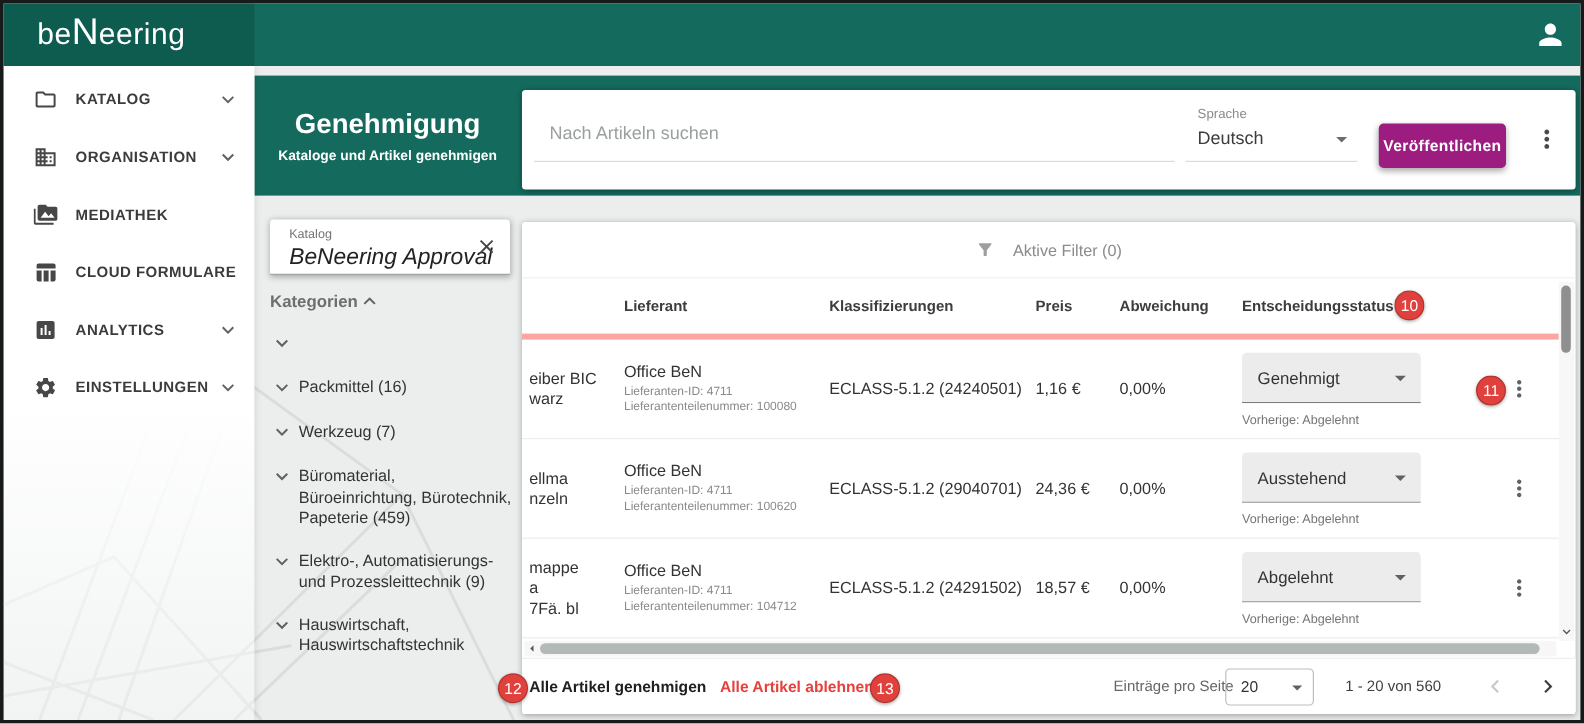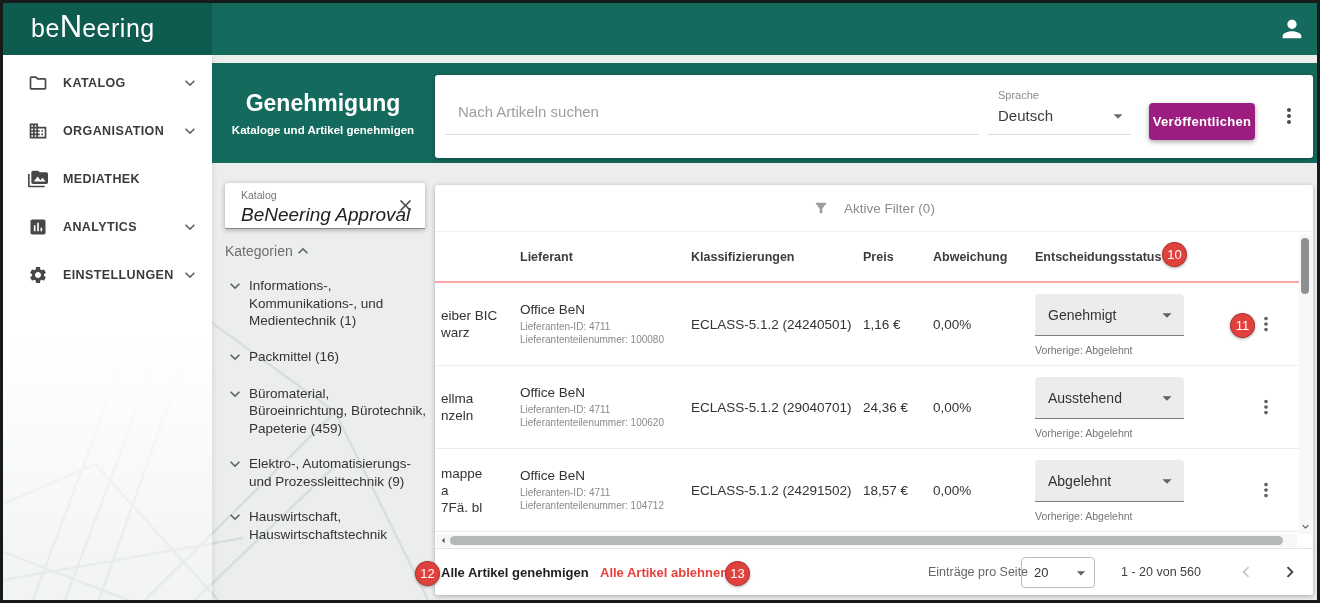--- a/index.html
+++ b/index.html
@@ -45,32 +45,32 @@
   .nav-chev { width:20px; height:20px; color:#5f6368; }
 
   
   .catalog-card { position:absolute; left:222px; top:180px; width:200px; height:46px; background:#fff; border-radius:3px 3px 0 0; border-bottom:1px solid #8c8c8c; box-shadow:0 1px 5px rgba(0,0,0,.3); z-index:2; cursor:pointer; }
   .catalog-label { position:absolute; left:16px; top:6px; font-size:10.5px; color:#757575; }
   .catalog-value { position:absolute; left:16px; top:21px; font-size:19px; color:#222;font-style:italic; }
   .catalog-clear { position:absolute; right:10px; top:13px; width:19px; height:19px; color:#454545; cursor:pointer; }
 
   
   .categories { position:absolute; left:222px; top:238px; width:204px; z-index:1; }
-  .cat-header { display:flex; align-items:center; padding-right:12px; margin-bottom:16px; }
+  .cat-header { display:flex; align-items:center; padding-right:12px; margin-bottom:16px;font-weight:bold; }
   .cat-title { font-size:14px; color:#6e6e6e; }
   .cat-collapse { width:20px; height:20px; color:#5f6368; cursor:pointer; }
   .cat-item { display:flex; margin-bottom:18px; cursor:pointer; }
   .cat-chev { width:20px; height:20px; color:#5f6368; margin-right:4px; margin-top:-1px; }
   .cat-text { font-size:13.5px; color:#333; line-height:17.5px; }
 
   
   .table-card { position:absolute; left:432px; top:182px; width:878px; height:410px; background:#fff; border-radius:3px; box-shadow:0 1px 5px rgba(0,0,0,.3); z-index:2; }
   .filter-bar { position:absolute; left:0; top:0; right:0; height:47px; border-bottom:1px solid #f0f0f0; display:flex; align-items:center; justify-content:center; gap:15px; color:#8b8b8b; font-size:13.5px; cursor:pointer; }
   .funnel { width:16px; height:16px; color:#9e9e9e; }
-  .thead { position:absolute; left:0; top:47px; right:14px; height:51px; border-bottom:2px solid #fca5a5; }
+  .thead { position:absolute; left:0; top:47px; right:14px; height:51px; border-bottom:5px solid #fca5a5; }
   .th { position:absolute; top:50%; transform:translateY(-50%); font-size:12.5px; font-weight:bold; color:#3d3d3d; white-space:nowrap; }
   .th-supplier{left:85px} .th-class{left:256px} .th-price{left:428px} .th-dev{left:498px} .th-status{left:600px}
 
   .trow { position:absolute; left:0; right:14px; height:83px; border-bottom:1px solid #ededed; }
   .r0{top:98px} .r1{top:181px} .r2{top:264px}
   .cell-name { position:absolute; left:6px; top:50%; transform:translateY(-50%); font-size:13.5px; color:#333; line-height:17px; white-space:nowrap; }
   .cell-supplier { position:absolute; left:85px; top:50%; transform:translateY(-50%); white-space:nowrap; }
   .sup-name { font-size:13.5px; color:#333; margin-bottom:3px; }
   .sup-sub { font-size:10px; color:#8a8a8a; line-height:13px; }
   .cell-class,.cell-price,.cell-dev { position:absolute; top:50%; transform:translateY(-50%); font-size:13.5px; color:#333; white-space:nowrap; }
@@ -191,20 +191,28 @@
       <span class="nav-icon ic">
           <svg viewBox="0 0 24 24">
             <path d="M2 6H0v5h.01L0 20c0 1.1.9 2 2 2h18v-2H2V6zm20-2h-8l-2-2H6c-1.1 0-1.99.9-1.99 2L4 16c0 1.1.9 2 2 2h16c1.1 0 2-.9 2-2V6c0-1.1-.9-2-2-2zM7 15l4.5-6 3.5 4.51 2.5-3.01L21 15H7z"></path>
           </svg>
         </span>
       <span class="nav-label">MEDIATHEK</span>
     </div>
     <div class="nav-item">
       <span class="nav-icon ic">
           <svg viewBox="0 0 24 24">
+            <path d="M10 10.02h5V21h-5zM17 21h3c1.1 0 2-.9 2-2v-9h-5v11zm3-18H5c-1.1 0-2 .9-2 2v3h19V5c0-1.1-.9-2-2-2zM3 19c0 1.1.9 2 2 2h3V10H3v9z"></path>
+          </svg>
+        </span>
+      <span class="nav-label">CLOUD FORMULARE</span>
+    </div>
+    <div class="nav-item">
+      <span class="nav-icon ic">
+          <svg viewBox="0 0 24 24">
             <path d="M19 3H5c-1.1 0-2 .9-2 2v14c0 1.1.9 2 2 2h14c1.1 0 2-.9 2-2V5c0-1.1-.9-2-2-2zM9 17H7v-7h2v7zm4 0h-2V7h2v10zm4 0h-2v-4h2v4z"></path>
           </svg>
         </span>
       <span class="nav-label">ANALYTICS</span>
       <span class="nav-chev ic">
           <svg viewBox="0 0 24 24">
             <path d="M16.59 8.59 12 13.17 7.41 8.59 6 10l6 6 6-6z"></path>
           </svg>
         </span>
     </div>
@@ -241,29 +249,36 @@
             <path d="M12 8l-6 6 1.41 1.41L12 10.83l4.59 4.58L18 14z"></path>
           </svg>
         </span>
     </div>
     <div class="cat-item">
       <span class="cat-chev ic">
           <svg viewBox="0 0 24 24">
             <path d="M16.59 8.59 12 13.17 7.41 8.59 6 10l6 6 6-6z"></path>
           </svg>
         </span>
-      <span class="cat-text">Informations-, Kommunikations-, und Medientechnik (1)</span>
     </div>
     <div class="cat-item">
       <span class="cat-chev ic">
           <svg viewBox="0 0 24 24">
             <path d="M16.59 8.59 12 13.17 7.41 8.59 6 10l6 6 6-6z"></path>
           </svg>
         </span>
       <span class="cat-text">Packmittel (16)</span>
+    </div>
+    <div class="cat-item">
+      <span class="cat-chev ic">
+          <svg viewBox="0 0 24 24">
+            <path d="M16.59 8.59 12 13.17 7.41 8.59 6 10l6 6 6-6z"></path>
+          </svg>
+        </span>
+      <span class="cat-text">Werkzeug (7)</span>
     </div>
     <div class="cat-item">
       <span class="cat-chev ic">
           <svg viewBox="0 0 24 24">
             <path d="M16.59 8.59 12 13.17 7.41 8.59 6 10l6 6 6-6z"></path>
           </svg>
         </span>
       <span class="cat-text">Büromaterial, Büroeinrichtung, Bürotechnik, Papeterie (459)</span>
     </div>
     <div class="cat-item">

